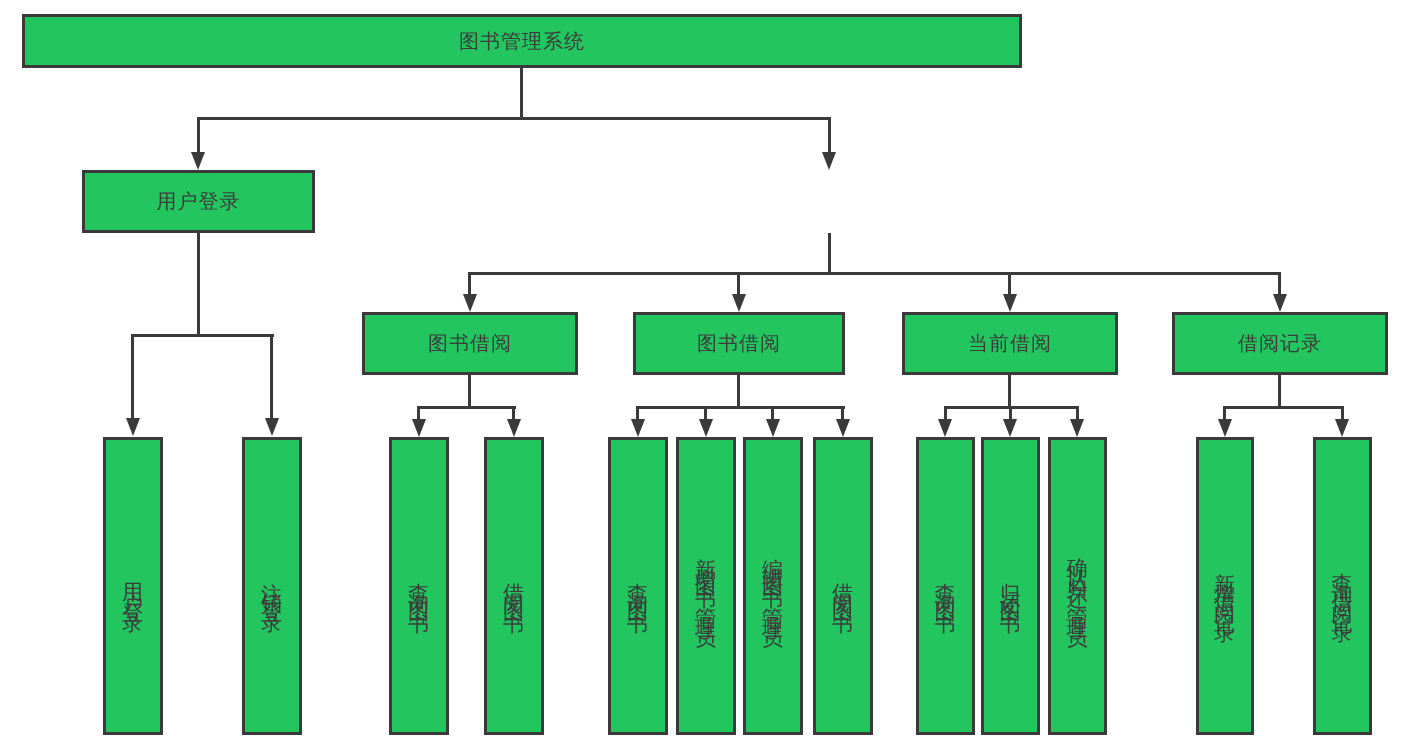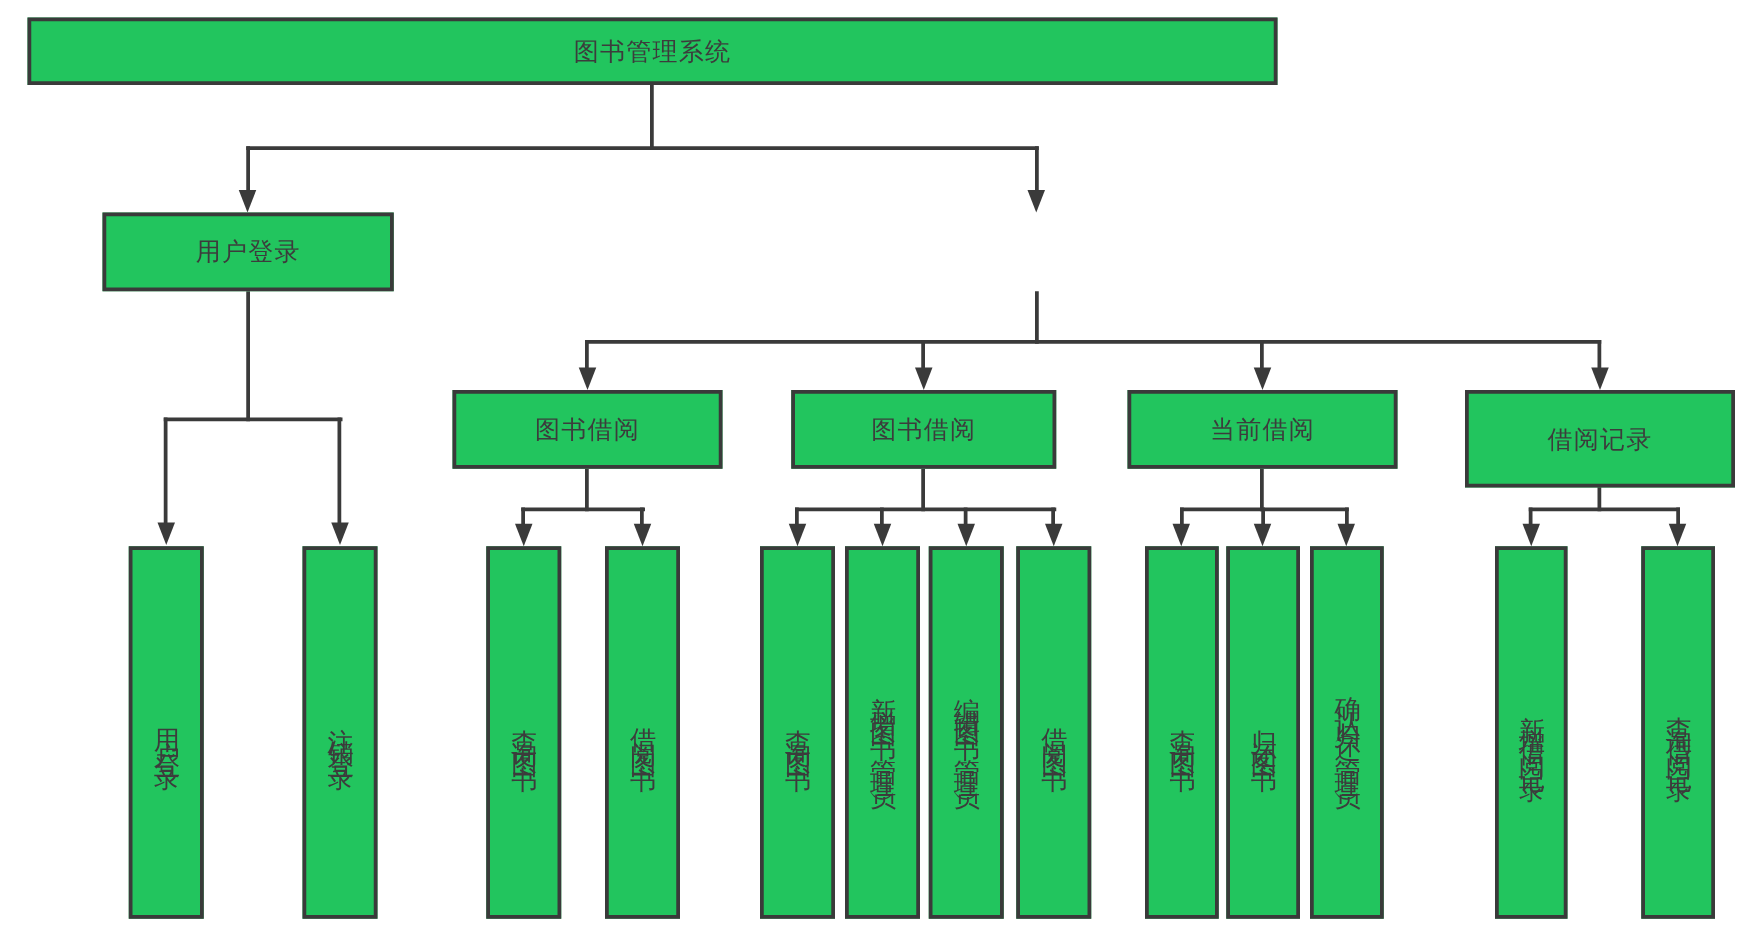--- a/index.html
+++ b/index.html
@@ -127,21 +127,21 @@
 
   <div class="box" style="left:362px;top:312px;width:216px;height:63px">
     <span>图书借阅</span>
   </div>
   <div class="box" style="left:633px;top:312px;width:212px;height:63px">
     <span>图书借阅</span>
   </div>
   <div class="box" style="left:902px;top:312px;width:216px;height:63px">
     <span>当前借阅</span>
   </div>
-  <div class="box" style="left:1172px;top:312px;width:216px;height:78px">
+  <div class="box" style="left:1172px;top:312px;width:216px;height:63px">
     <span>借阅记录</span>
   </div>
 
   <div class="box vbox" style="left:103px;top:437px;width:60px;height:298px">
     <span>用户登录</span>
   </div>
   <div class="box vbox" style="left:242px;top:437px;width:60px;height:298px">
     <span>注销登录</span>
   </div>
 

